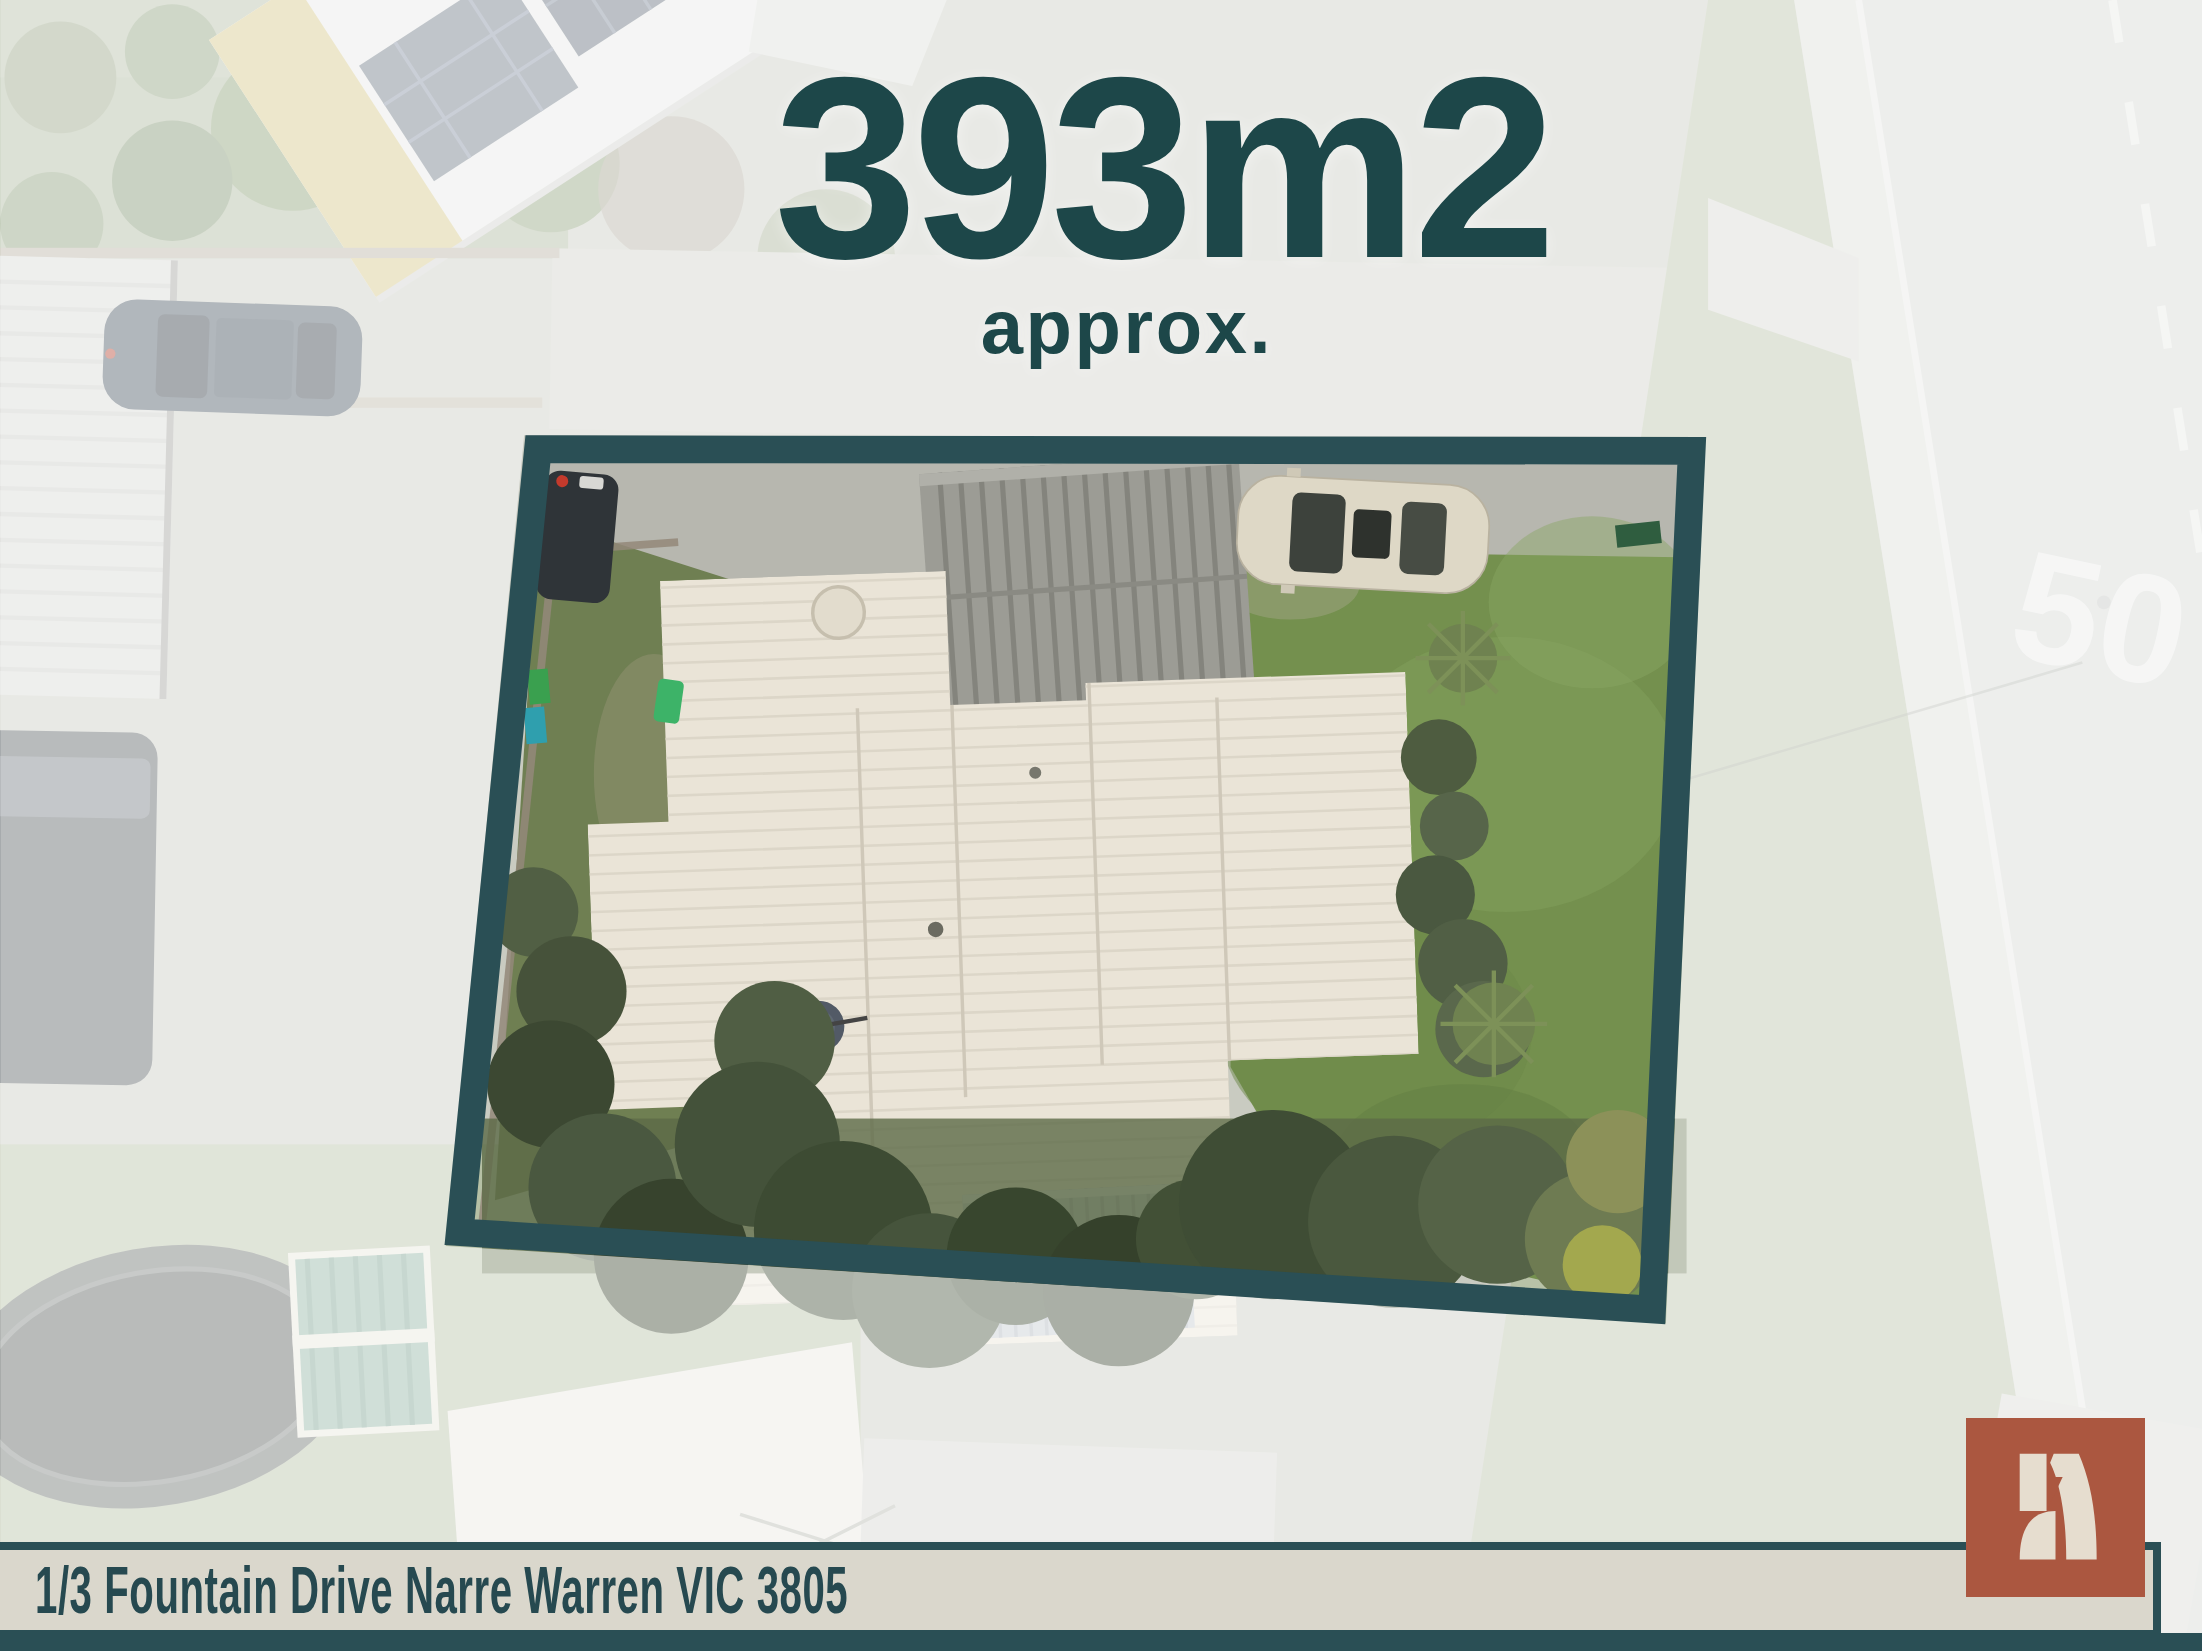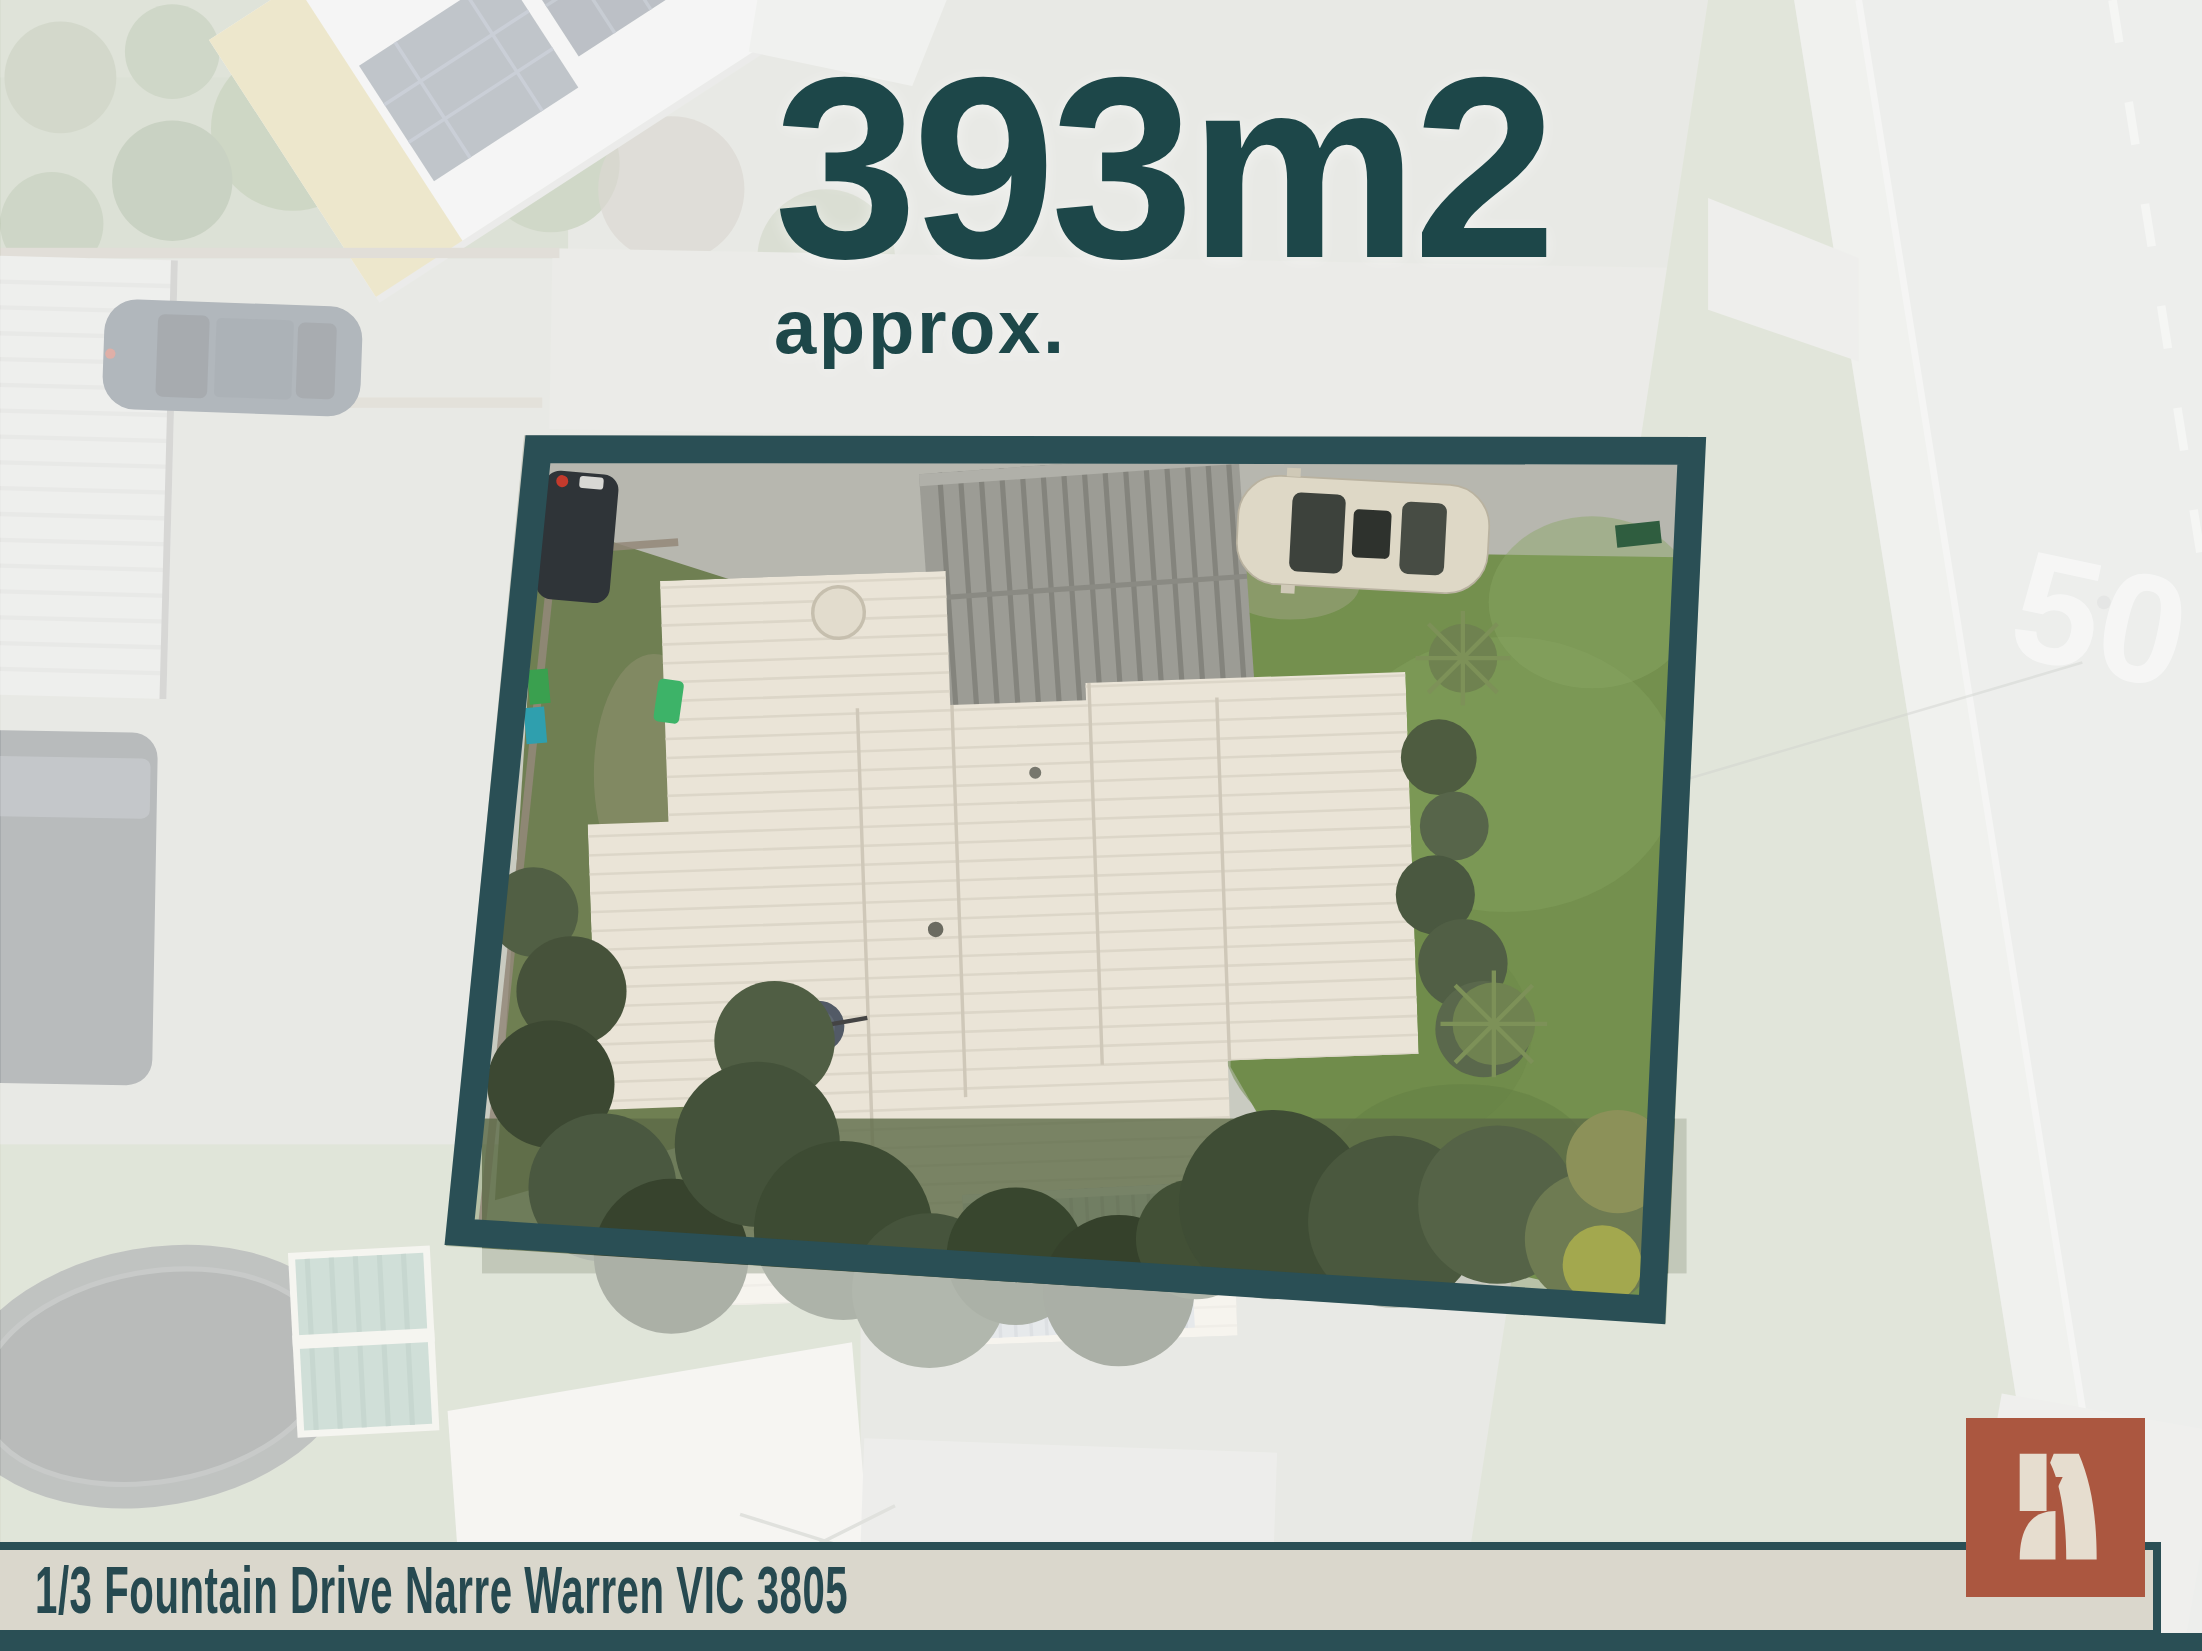--- a/index.html
+++ b/index.html
@@ -1,19 +1,19 @@
 <!DOCTYPE html>
 <html style="font-size:13.8px"><head>
 <meta charset="utf-8">
 <style>
   html,body{margin:0;padding:0;background:#ffffff;}
   .canvas{position:relative;width:2203px;height:1652px;overflow:hidden;
           font-family:"Liberation Sans",sans-serif;background:#c9cbc1;}
   .scene-svg{position:absolute;left:0;top:0;}
-  .headline{position:absolute;left:774px;top:45px;width:706px;
+  .headline{position:absolute;left:774px;top:45px;width:706px;text-align:center;
             color:#1d4749;text-shadow:0 1.7px 15.5px rgba(255,255,255,.45);}
   .headline .area{font-size:258px;font-weight:bold;line-height:.95;letter-spacing:-5.2px;white-space:nowrap;}
   .headline .qualifier{font-size:76px;font-weight:bold;letter-spacing:2.6px;margin-top:-6.9px;}
   .addr-wrap{position:absolute;left:-20.6px;top:1542px;width:2182px;height:96px;
              background:#dad7cc;border:8.6px solid #2a4f55;box-sizing:border-box;}
   .addr-text{position:absolute;left:48px;top:0;height:79px;line-height:79px;
              font-size:67px;font-weight:bold;color:#264950;letter-spacing:0.9px;
              white-space:nowrap;transform:scaleX(.60);transform-origin:left center;}
   .bottom-strip{position:absolute;left:0;top:1633px;width:2203px;height:19px;background:#2a4f55;}
   .logo{position:absolute;left:1966px;top:1418px;width:179px;height:179px;background:#ab5740;}

